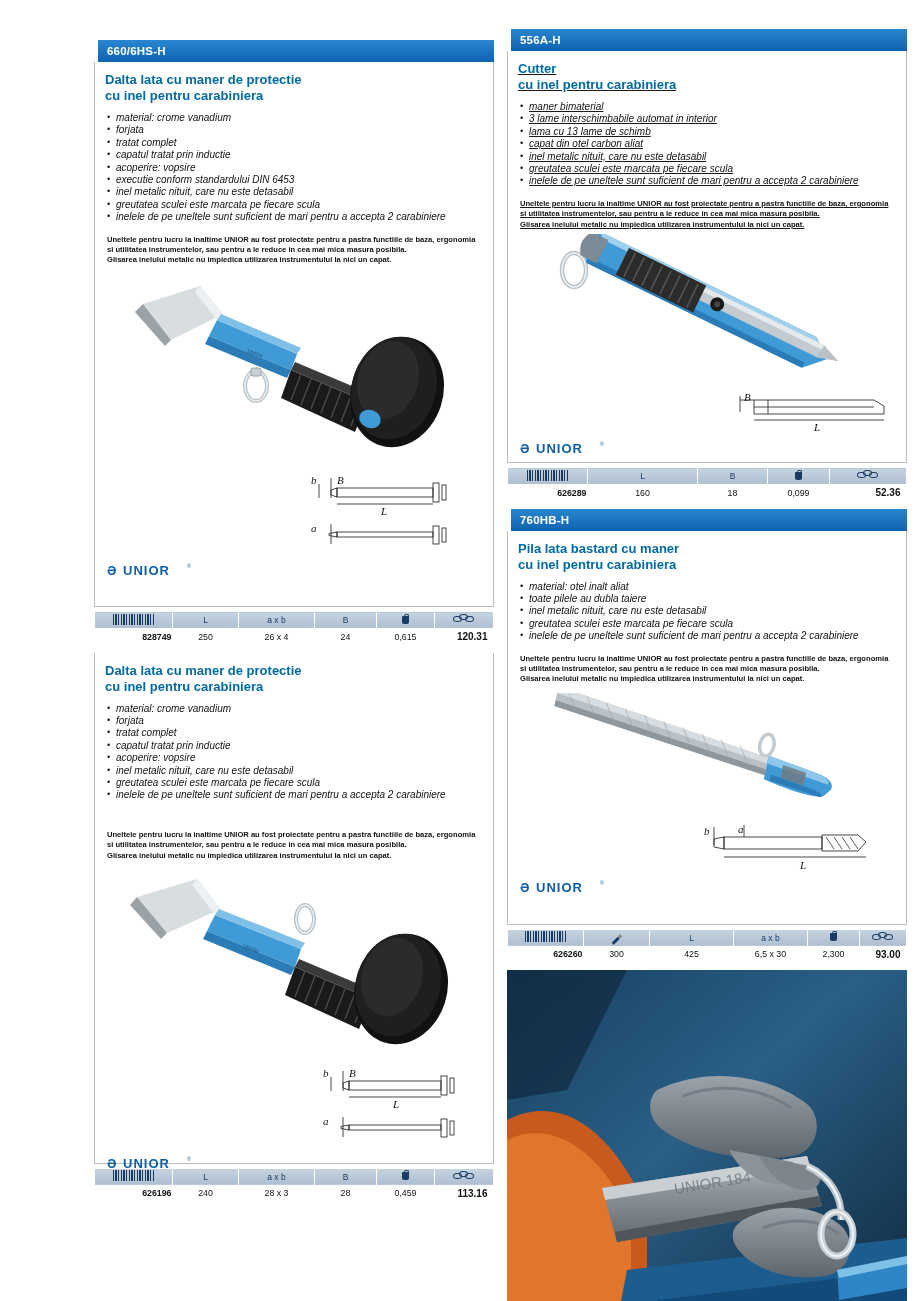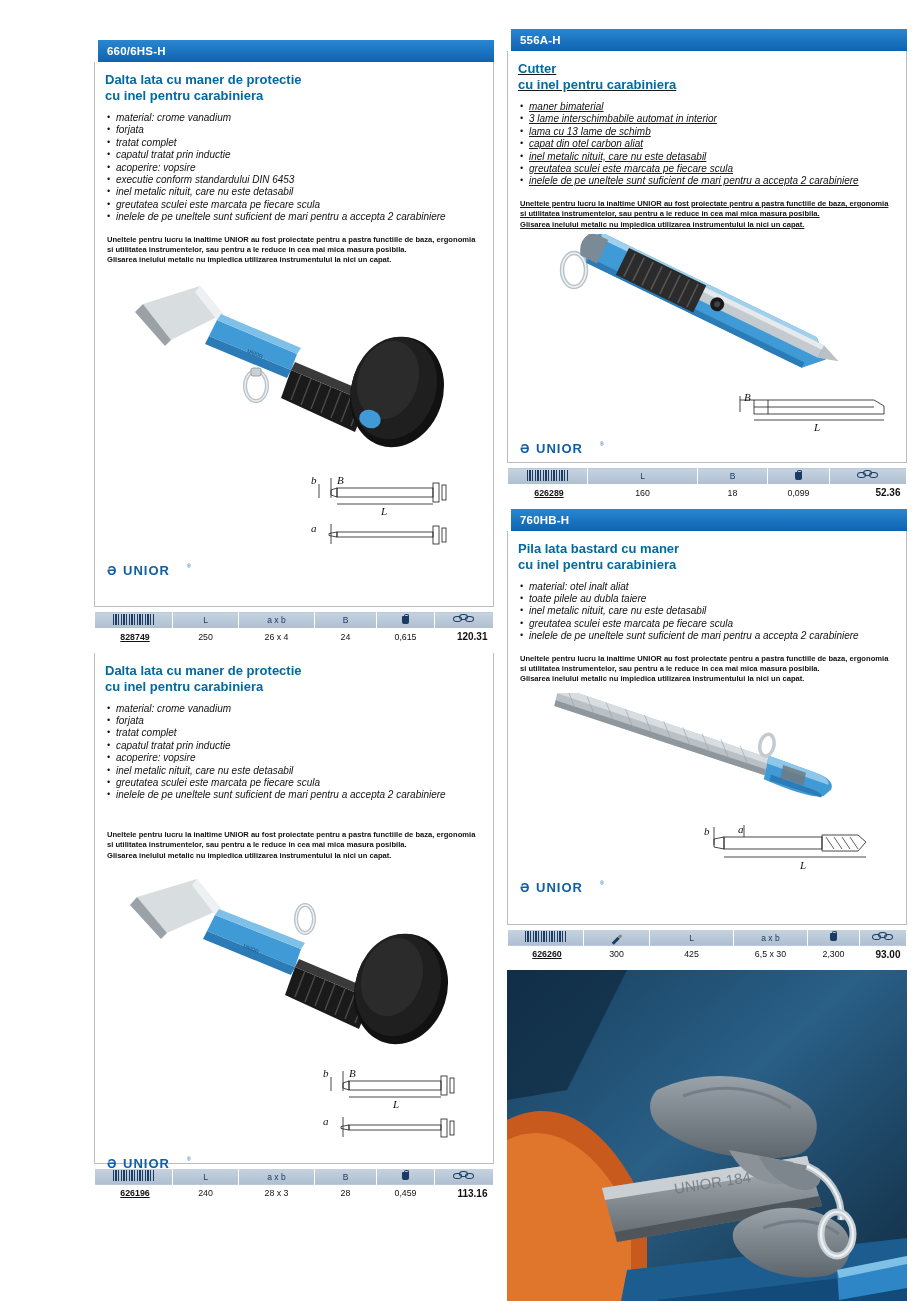--- a/index.html
+++ b/index.html
@@ -62,21 +62,21 @@
     background:#b9c8d8;
     background:linear-gradient(to bottom,#c6d3e0,#aebfd1);
     color:#1b3c62; font-size:8.5px; font-weight:normal;
     height:17px; border:1px solid #ffffff; text-align:center;
     vertical-align:middle;
   }
   table.spec tbody td {
     font-size:8.8px; height:16px; text-align:center; border:none;
     background:#ffffff; color:#111;
   }
-  table.spec tbody td.code { font-weight:bold; text-align:center; padding-left:4px;text-decoration:underline; }
+  table.spec tbody td.code { font-weight:bold; text-align:right; padding-left:4px; }
   table.spec tbody td.price { font-weight:bold; font-size:10px; text-align:right; padding-right:6px; }
   .barcode {
     display:inline-block; height:11px; width:42px;
     background:repeating-linear-gradient(to right,#1b3c62 0 1px,transparent 1px 2px,#1b3c62 2px 4px,transparent 4px 5px,#1b3c62 5px 6px,transparent 6px 8px);
   }
   .wicon { display:inline-block; width:9px; height:11px; position:relative; }
   .wicon:before {
     content:""; position:absolute; left:1px; top:2px; width:7px; height:8px;
     background:#1b3c62; border-radius:1px 1px 2px 2px;
   }

